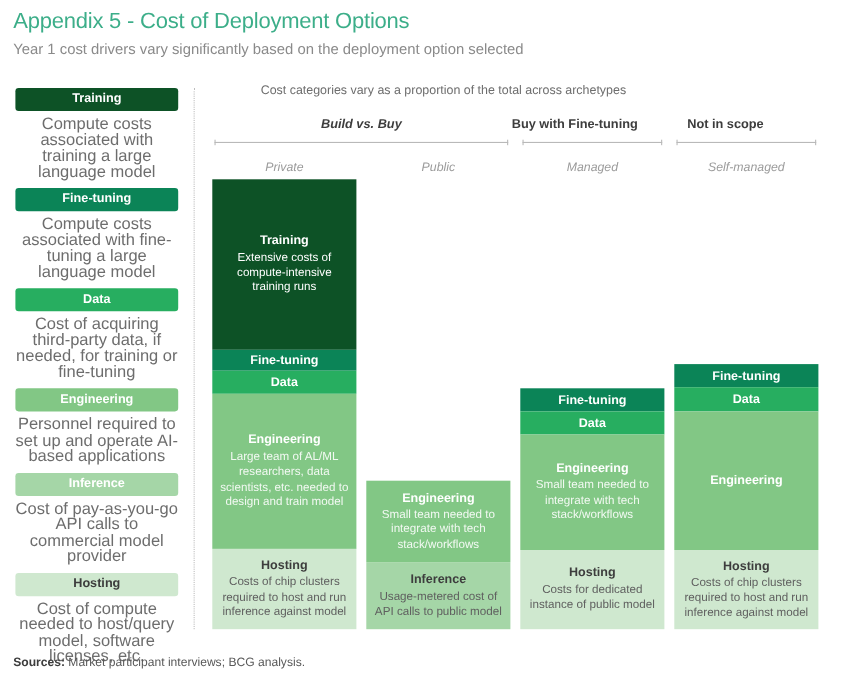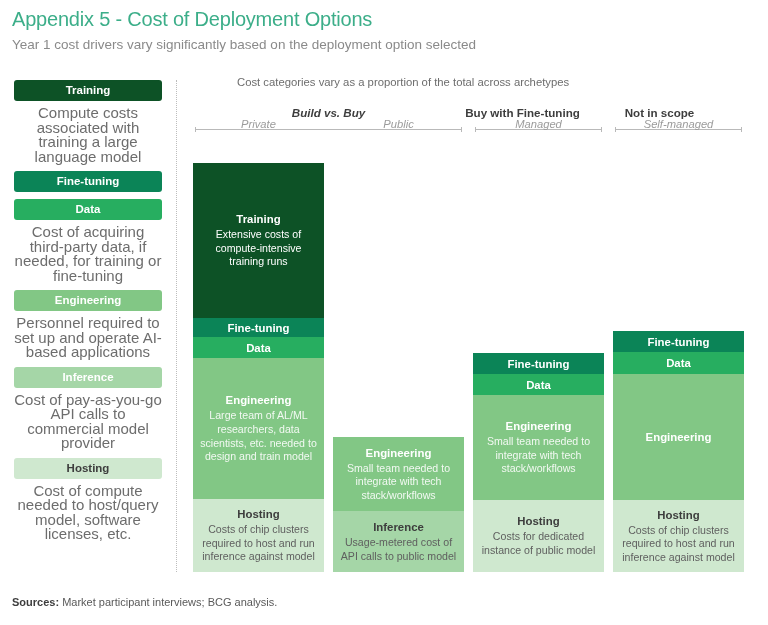--- a/index.html
+++ b/index.html
@@ -114,21 +114,21 @@
     width: 1px;
     height: 5px;
     background: #b9b9b9;
   }
   .group-rule::before { left: 0; }
   .group-rule::after  { right: 0; }
 
   .col-subheaders {
     position: absolute;
     left: 193px;
-    top: 118px;
+    top: 146px;
     width: 552px;
     height: 18px;
     text-decoration: underline;
   }
   .col-subheader {
     position: absolute;
     top: 0;
     text-align: center;
     font-size: 11.2px;
     font-style: italic;
@@ -193,20 +193,21 @@
   <div class="title">Appendix 5 - Cost of Deployment Options</div>
   <div class="subtitle">Year 1 cost drivers vary significantly based on the deployment option selected</div>
 
   <div class="legend" id="legend-panel">
       <div class="legend-group">
         <div class="legend-chip" style="background: rgb(13, 82, 38); color: rgb(255, 255, 255);">Training</div>
         <div class="legend-desc">Compute costs associated with training a large language model</div>
       </div>
       <div class="legend-group">
         <div class="legend-chip" style="background: rgb(11, 132, 87); color: rgb(255, 255, 255);">Fine-tuning</div>
+        <div class="legend-desc">Compute costs associated with fine-tuning a large language model</div>
       </div>
       <div class="legend-group">
         <div class="legend-chip" style="background: rgb(39, 174, 96); color: rgb(255, 255, 255);">Data</div>
         <div class="legend-desc">Cost of acquiring third-party data, if needed, for training or fine-tuning</div>
       </div>
       <div class="legend-group">
         <div class="legend-chip" style="background: rgb(130, 199, 133); color: rgb(255, 255, 255);">Engineering</div>
         <div class="legend-desc">Personnel required to set up and operate AI-based applications</div>
       </div>
       <div class="legend-group">

